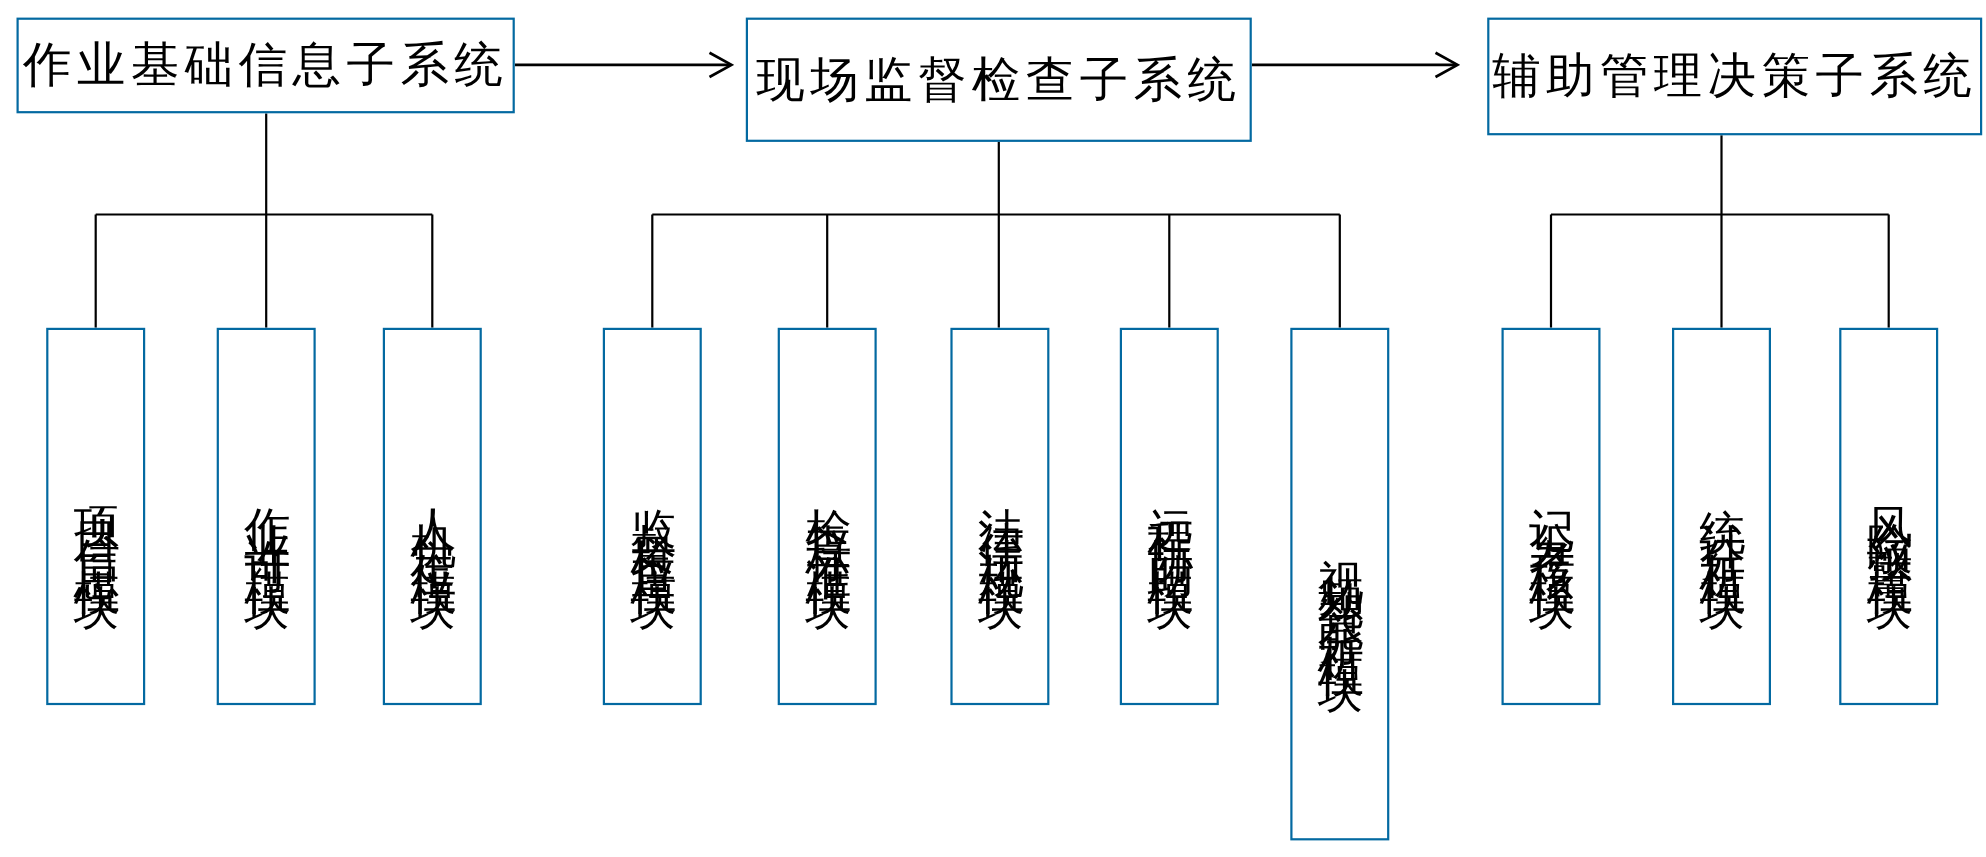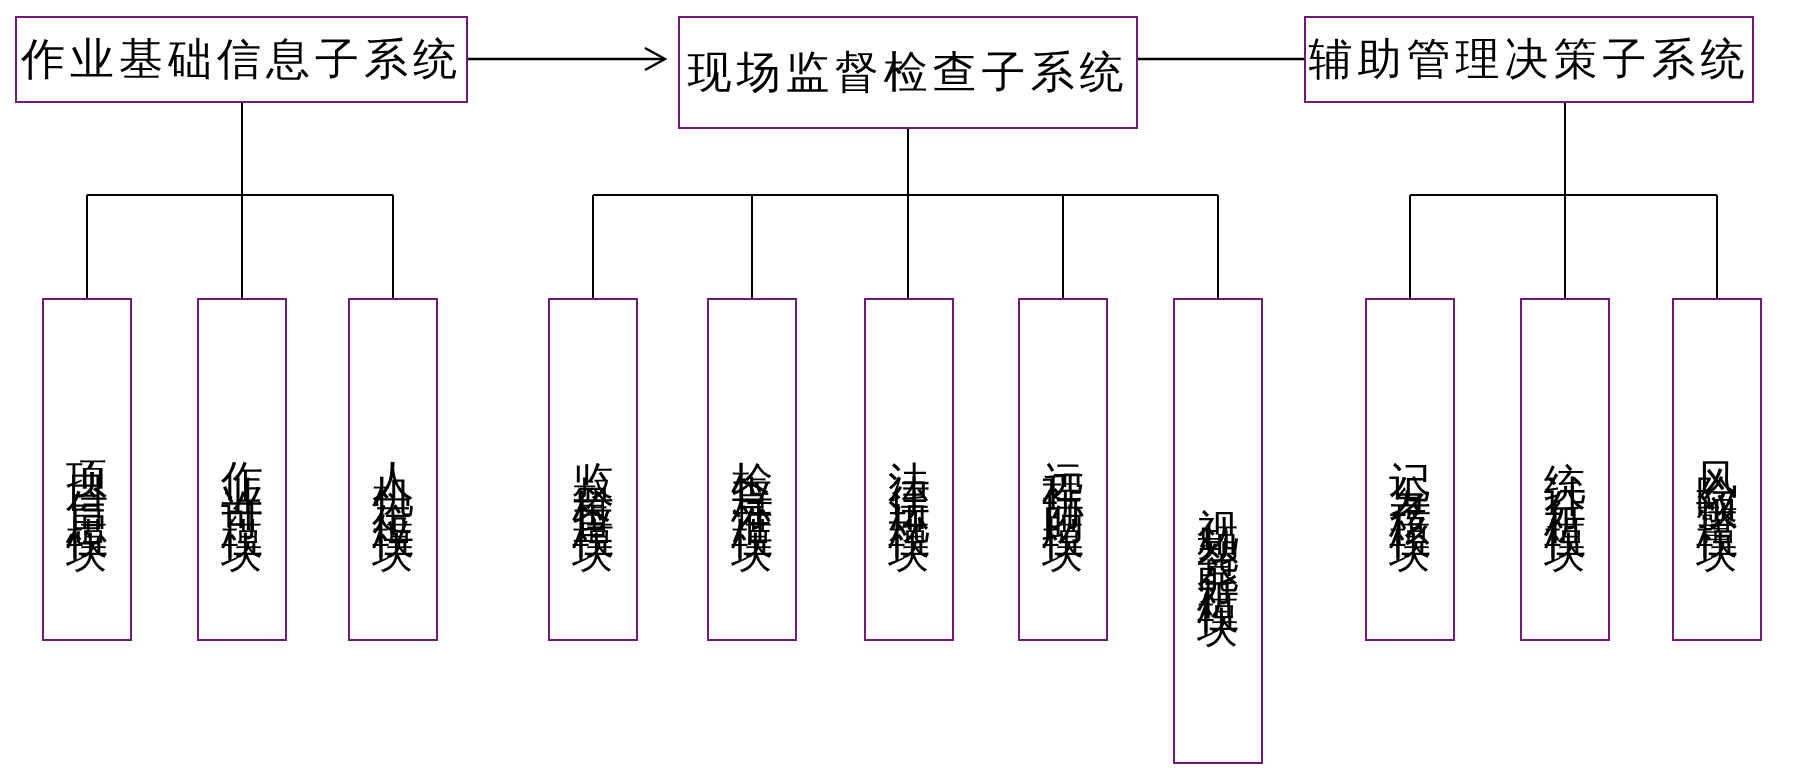--- a/index.html
+++ b/index.html
@@ -13,21 +13,21 @@
     overflow: hidden;
   }
   #connectors {
     position: absolute;
     left: 0; top: 0;
     width: 1805px; height: 779px;
   }
   .box {
     position: absolute;
     box-sizing: border-box;
-    border: 2px solid #701a75;
+    border: 2px solid #0369a1;
     background: #ffffff;
     display: flex;
     align-items: center;
     justify-content: center;
     text-align: center;
   }
   .title-box {
     font-size: 44px;
     letter-spacing: 5px;
     white-space: nowrap;
@@ -37,21 +37,21 @@
     writing-mode: vertical-rl;
     text-orientation: upright;
     font-size: 42px;
     letter-spacing: 14px;
     line-height: 1;
     white-space: nowrap;
   }
   
   .pos-sub1 { left: 15px;   top: 16px; width: 453px; height: 87px; }
   .pos-sub2 { left: 678px;  top: 16px; width: 460px; height: 113px; }
-  .pos-sub3 { left: 1304px; top: 16px; width: 450px; height: 87px; }
+  .pos-sub3 { left: 1352px; top: 16px; width: 450px; height: 107px; }
   
   .pos-m1  { left: 42px;   top: 298px; width: 90px; height: 343px; }
   .pos-m2  { left: 197px;  top: 298px; width: 90px; height: 343px; }
   .pos-m3  { left: 348px;  top: 298px; width: 90px; height: 343px; }
   
   .pos-m4  { left: 548px;  top: 298px; width: 90px; height: 343px; }
   .pos-m5  { left: 707px;  top: 298px; width: 90px; height: 343px; }
   .pos-m6  { left: 864px;  top: 298px; width: 90px; height: 343px; }
   .pos-m7  { left: 1018px; top: 298px; width: 90px; height: 343px; }
   .pos-m8  { left: 1173px; top: 298px; width: 90px; height: 466px; }

